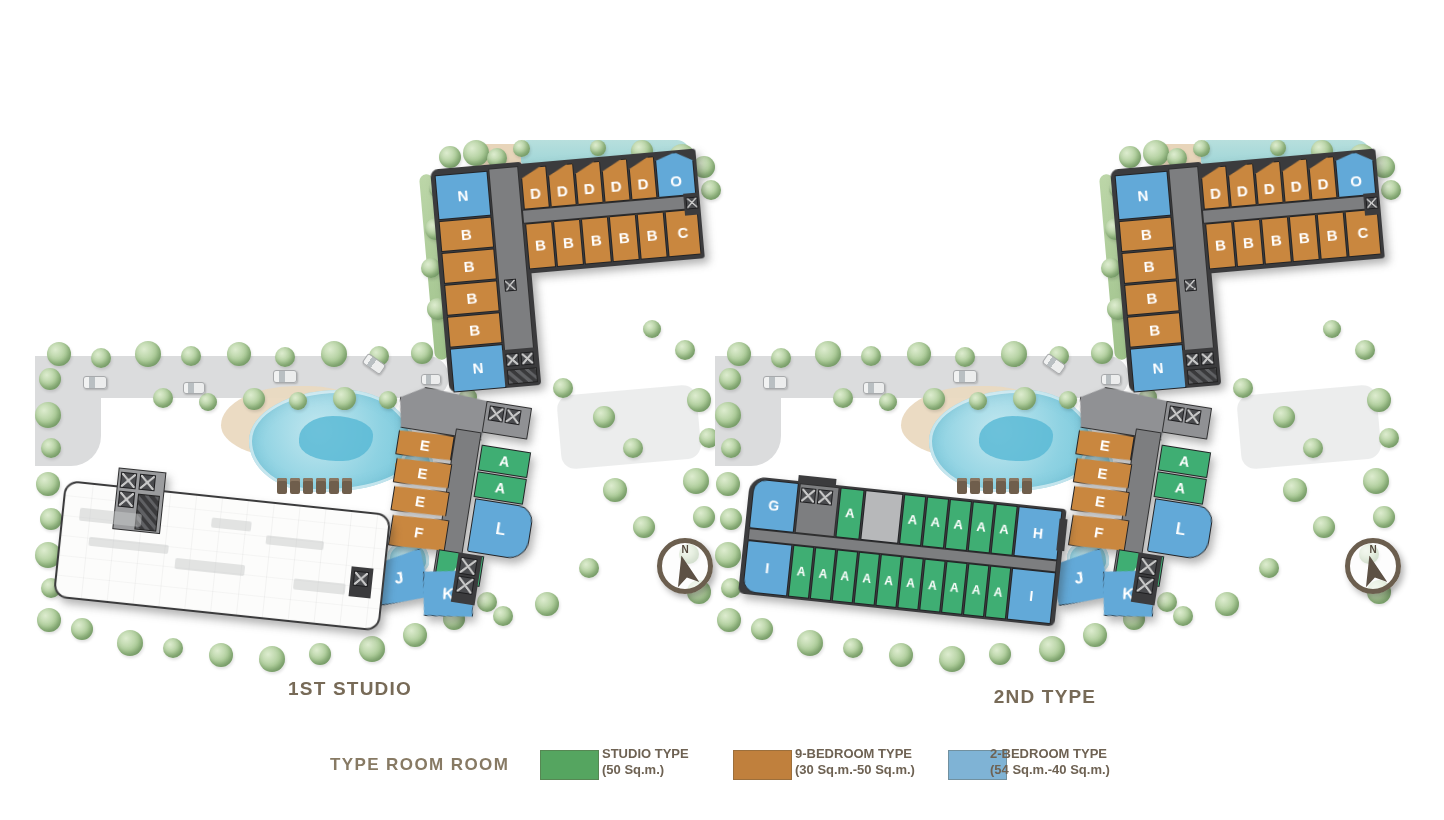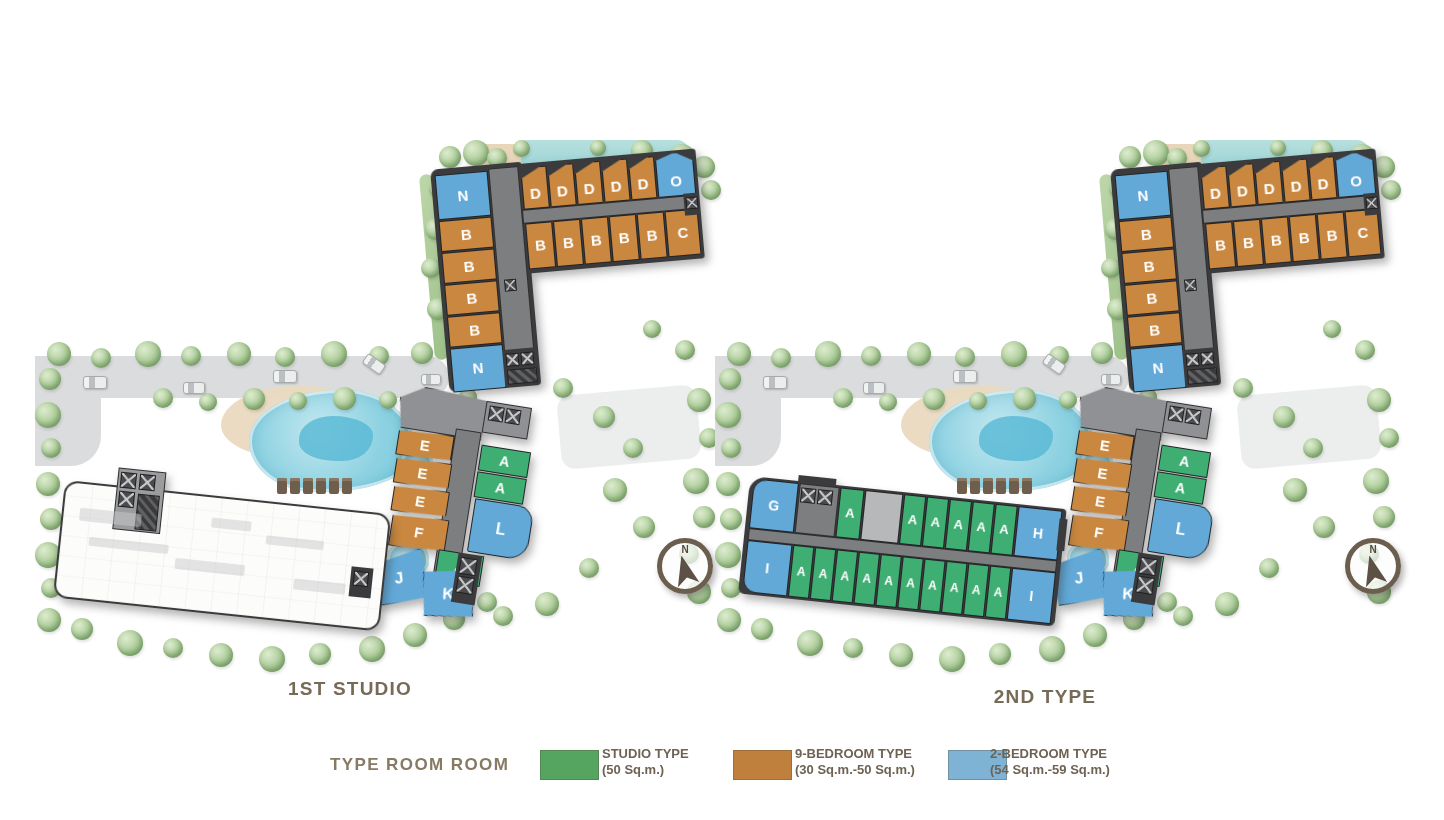--- a/index.html
+++ b/index.html
@@ -423,17 +423,17 @@
 
     <div class="lg-swatch" style="left: 733px; background: rgb(192, 128, 61);"></div>
     <div class="lg-text" style="left:795px;">
       <div class="lg-label">9-BEDROOM TYPE</div>
       <div class="lg-sub">(30 Sq.m.-50 Sq.m.)</div>
     </div>
 
     <div class="lg-swatch" style="left: 948px; background: rgb(127, 179, 213);"></div>
     <div class="lg-text" style="left:990px;">
       <div class="lg-label">2-BEDROOM TYPE</div>
-      <div class="lg-sub">(54 Sq.m.-59 Sq.m.)</div>
+      <div class="lg-sub">(54 Sq.m.-40 Sq.m.)</div>
     </div>
   </div>
 
 </div>
 
 </body></html>

